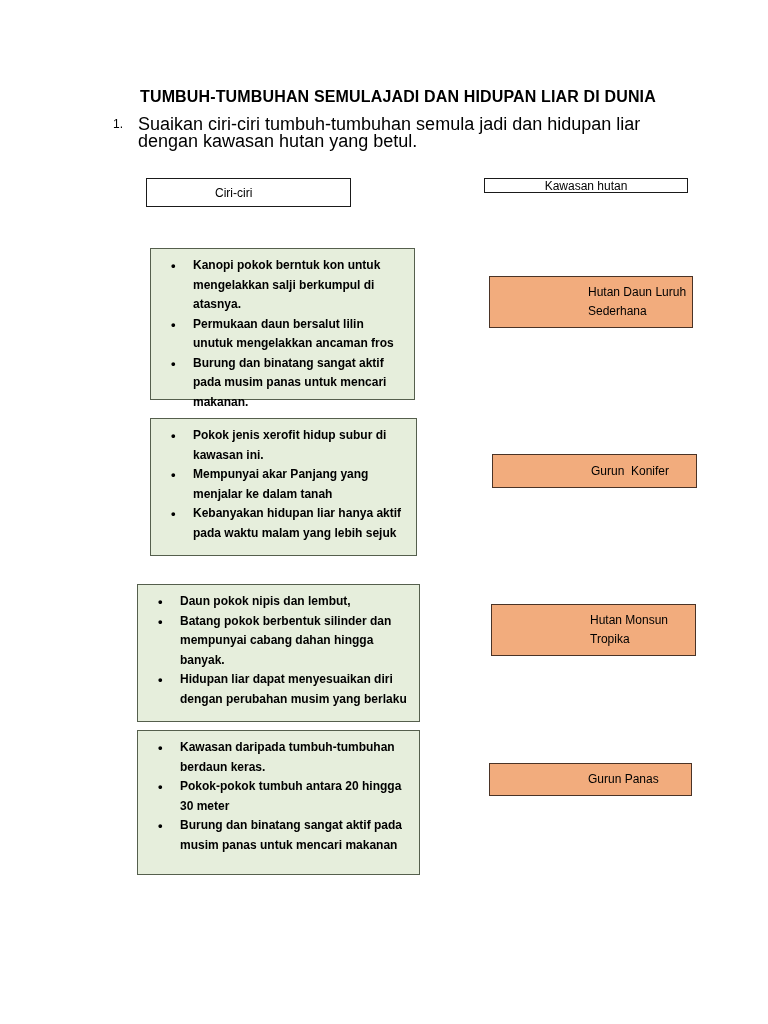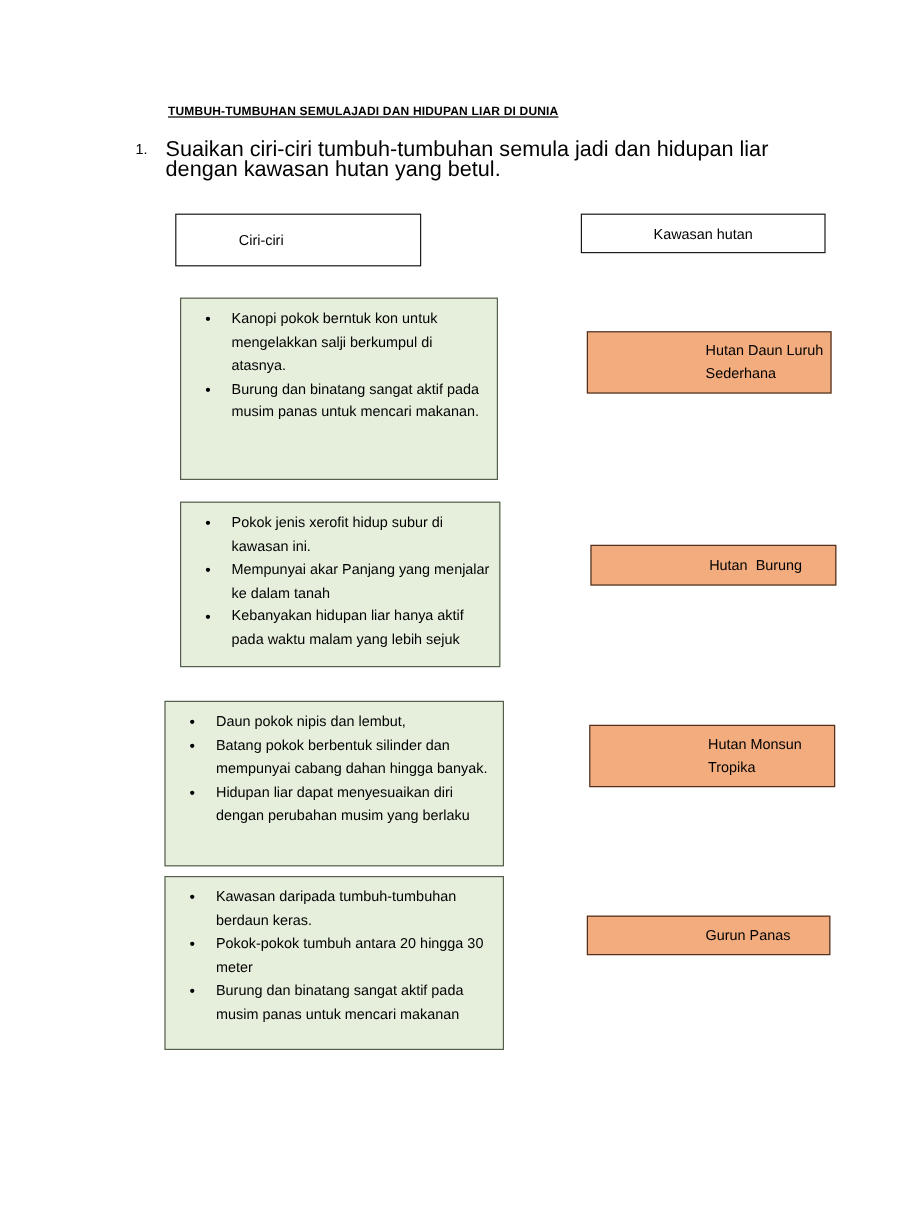--- a/index.html
+++ b/index.html
@@ -20,25 +20,24 @@
     position: absolute;
     inset: 0;
   }
 
   
   .worksheet-title {
     position: absolute;
     left: 140px;
     top: 88px;
     width: 560px;
-    font-size: 10px;
+    font-size: 16px;
     font-weight: bold;
     letter-spacing: 0.15px;
     white-space: nowrap;
-    text-decoration: underline;
   }
 
   
   .instruction {
     position: absolute;
     left: 113px;
     top: 116px;
     width: 580px;
     display: flex;
     align-items: flex-start;
@@ -62,39 +61,40 @@
     border: 1.3px solid #1a1a1a;
     box-sizing: border-box;
     font-size: 12px;
     display: flex;
     align-items: center;
   }
   .header-box.ciri {
     left: 146px;
     top: 178px;
     width: 205px;
-    height: 44px;
+    height: 29px;
     justify-content: flex-start;
-    padding-left: 52px;
+    padding-left: 68px;
   }
   .header-box.kawasan {
     left: 484px;
     top: 178px;
     width: 204px;
-    height: 33px;
+    height: 15px;
     justify-content: center;
   }
 
   
   .criteria-box {
     position: absolute;
     background: #E6EEDC;
     border: 1.3px solid #555f4d;
     box-sizing: border-box;
     padding: 7px 8px 3px 6px;
+    font-weight: bold;
   }
   .criteria-list {
     margin: 0;
     padding: 0;
     list-style: none;
   }
   .criteria-list li {
     position: relative;
     padding-left: 36px;
     font-size: 12px;
@@ -144,20 +144,21 @@
     <span>Ciri-ciri</span>
   </div>
 
   <div class="header-box kawasan">
     <span>Kawasan hutan</span>
   </div>
 
   <div class="criteria-box" style="left:150px; top:248px; width:265px; height:152px;">
     <ul class="criteria-list">
       <li>Kanopi pokok berntuk kon untuk mengelakkan salji berkumpul di atasnya.</li>
+      <li>Permukaan daun bersalut lilin unutuk mengelakkan ancaman fros</li>
       <li>Burung dan binatang sangat aktif pada musim panas untuk mencari makanan.</li>
     </ul>
   </div>
 
   <div class="criteria-box" style="left:150px; top:418px; width:267px; height:138px;">
     <ul class="criteria-list">
       <li>Pokok jenis xerofit hidup subur di kawasan ini.</li>
       <li>Mempunyai akar Panjang yang menjalar ke dalam tanah</li>
       <li>Kebanyakan hidupan liar hanya aktif pada waktu malam yang lebih sejuk</li>
     </ul>
@@ -178,21 +179,21 @@
       <li>Burung dan binatang sangat aktif pada musim panas untuk mencari makanan</li>
     </ul>
   </div>
 
   <div class="forest-box" style="left:489px; top:276px; width:204px; height:52px;">
     <span class="line">Hutan Daun Luruh</span>
     <span class="line">Sederhana</span>
   </div>
 
   <div class="forest-box" style="left:492px; top:454px; width:205px; height:34px;">
-    <span class="line">Hutan  Burung</span>
+    <span class="line">Gurun  Konifer</span>
   </div>
 
   <div class="forest-box" style="left:489px; top:763px; width:203px; height:33px;">
     <span class="line">Gurun Panas</span>
   </div>
 
   <div class="forest-box" style="left:491px; top:604px; width:205px; height:52px;">
     <span class="line">Hutan Monsun</span>
     <span class="line">Tropika</span>
   </div>

